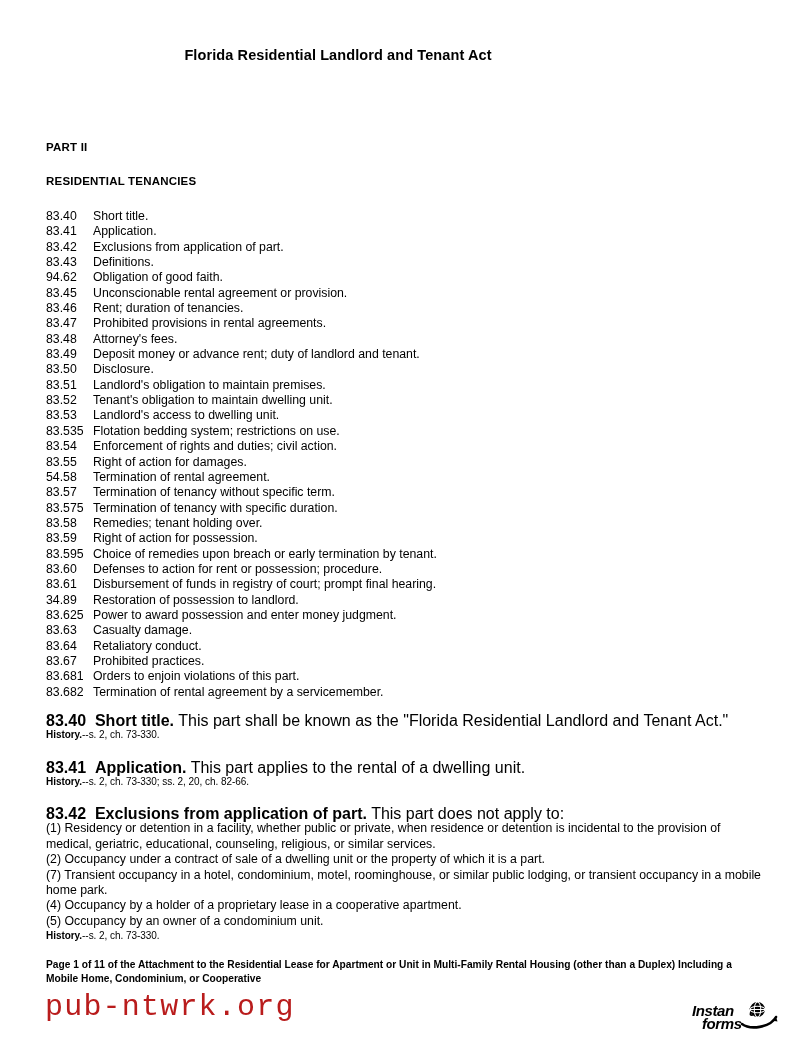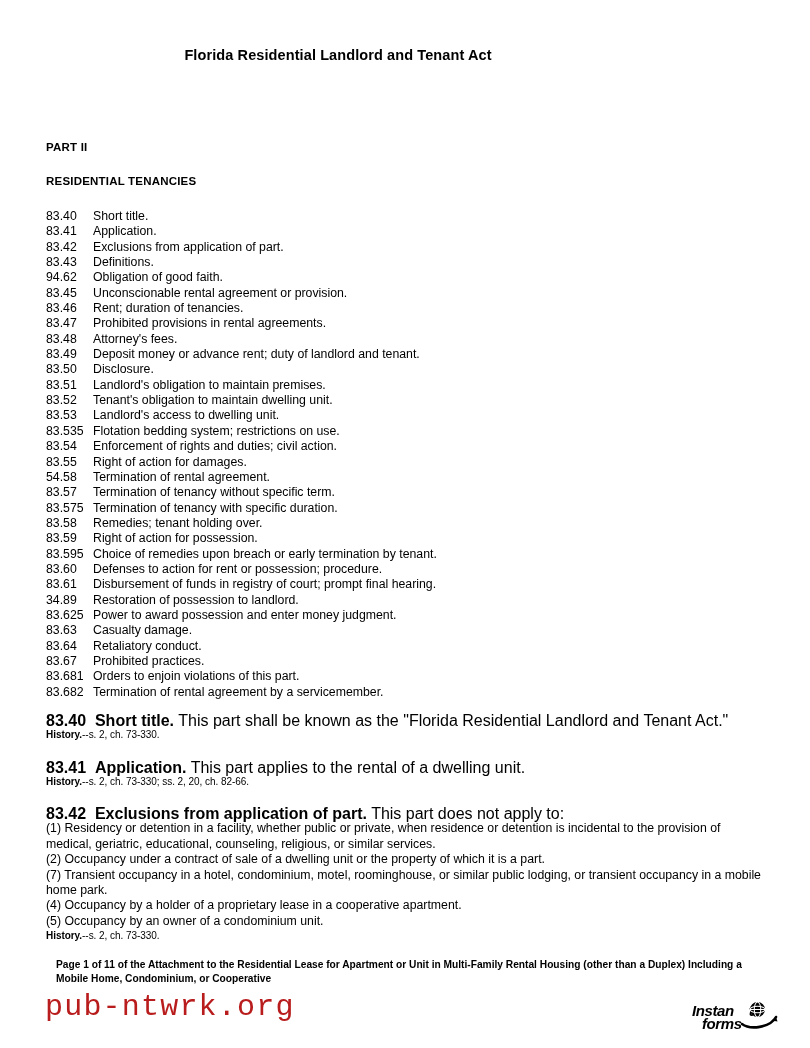--- a/index.html
+++ b/index.html
@@ -104,21 +104,21 @@
     line-height: 15.4px;
   }
 
   #section-8340 { top: 713px; }
   #section-8341 { top: 760px; }
   #section-8342 { top: 806px; }
 
   
   .footer-note {
     position: absolute;
-    left: 56px;
+    left: 46px;
     top: 958px;
     width: 700px;
     font-size: 10.2px;
     line-height: 13.6px;
     font-weight: bold;
   }
 
   
   .watermark {
     position: absolute;

